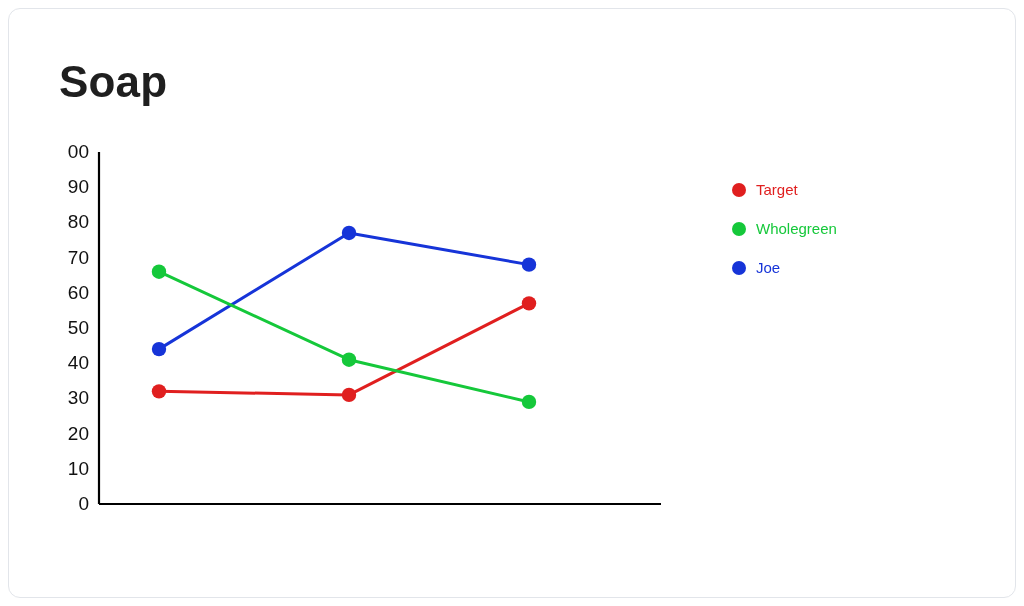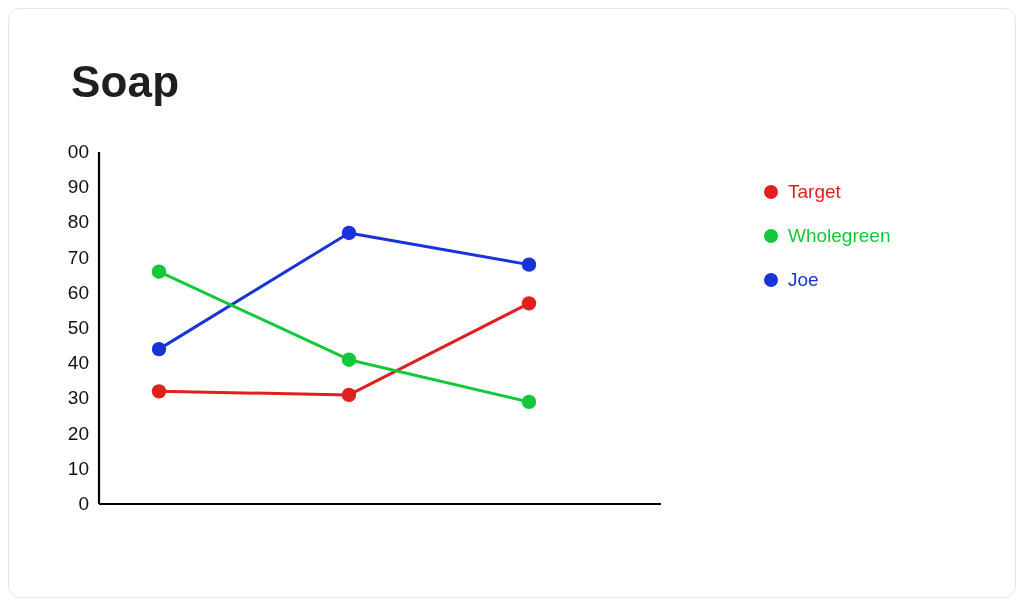--- a/index.html
+++ b/index.html
@@ -15,21 +15,21 @@
     margin: 8px;
     width: 1008px;
     height: 590px;
     border: 1px solid #e2e5ea;
     border-radius: 12px;
     position: relative;
     background: #ffffff;
   }
   .title {
     position: absolute;
-    left: 62px;
+    left: 50px;
     top: 48px;
     font-size: 44px;
     font-weight: 700;
     color: #1f1f1f;
     letter-spacing: 0.2px;
     text-align: right;
   }
   .plot-wrap {
     position: absolute;
     left: 40px;
@@ -41,23 +41,23 @@
     display: block;
   }
   .y-tick {
     font-size: 19px;
     fill: #111;
     text-anchor: end;
     font-family: inherit;
   }
   .legend {
     position: absolute;
-    left: 755px;
+    left: 723px;
     top: 172px;
-    font-size: 19px;
+    font-size: 15px;
   }
   .legend-item {
     display: flex;
     align-items: center;
     margin-bottom: 22px;
     cursor: default;
   }
   .legend-swatch {
     width: 14px;
     height: 14px;

